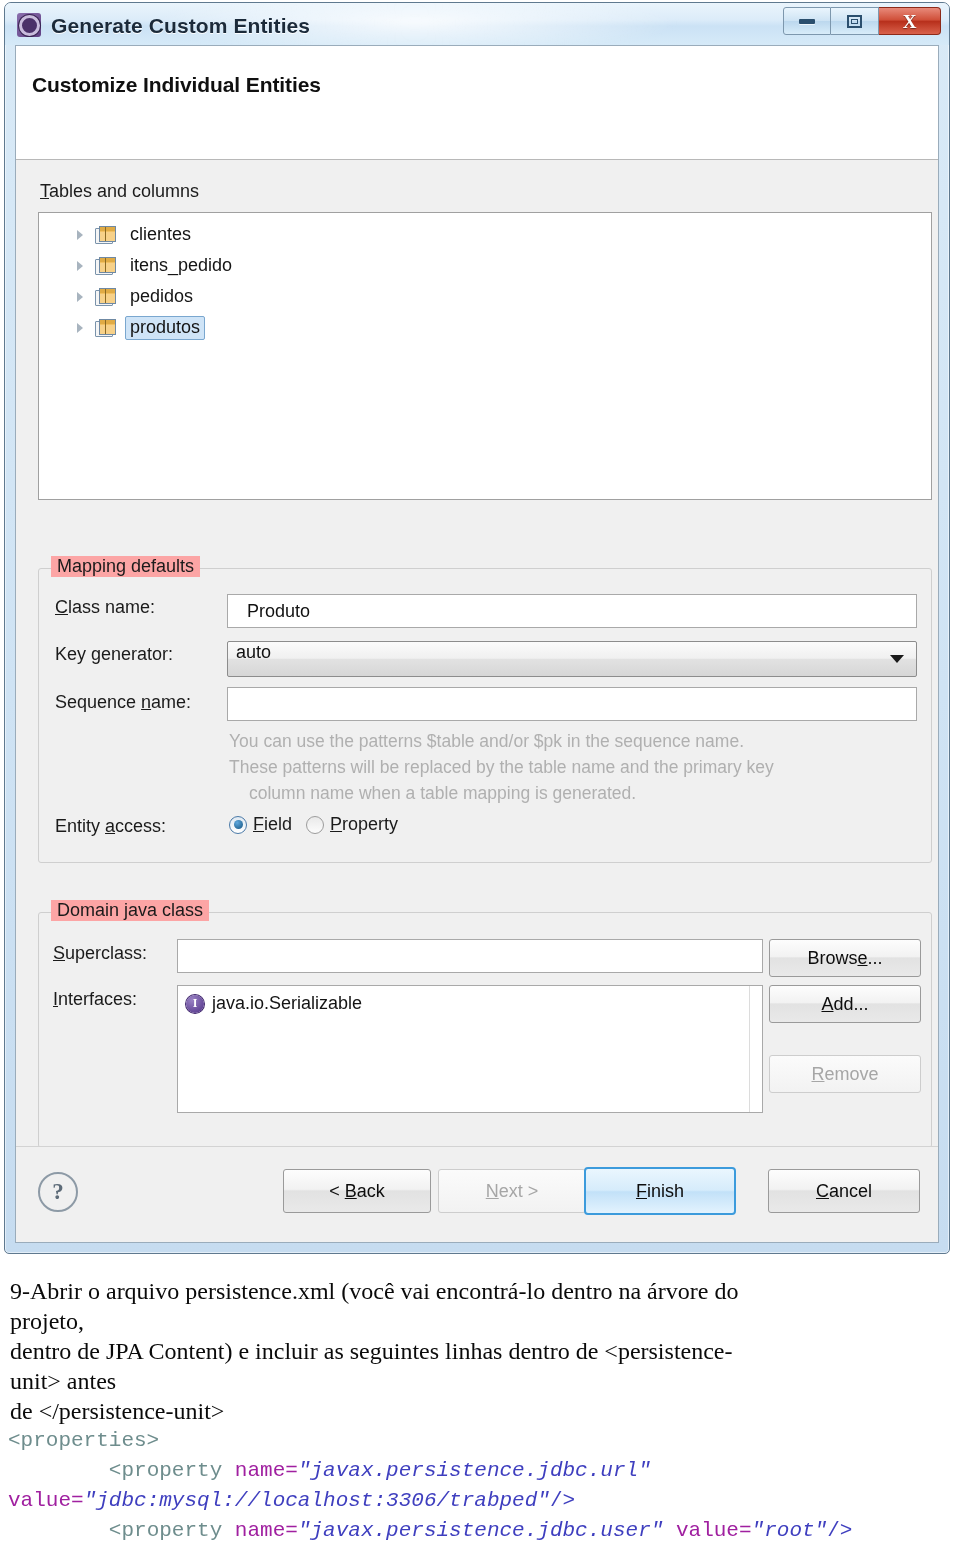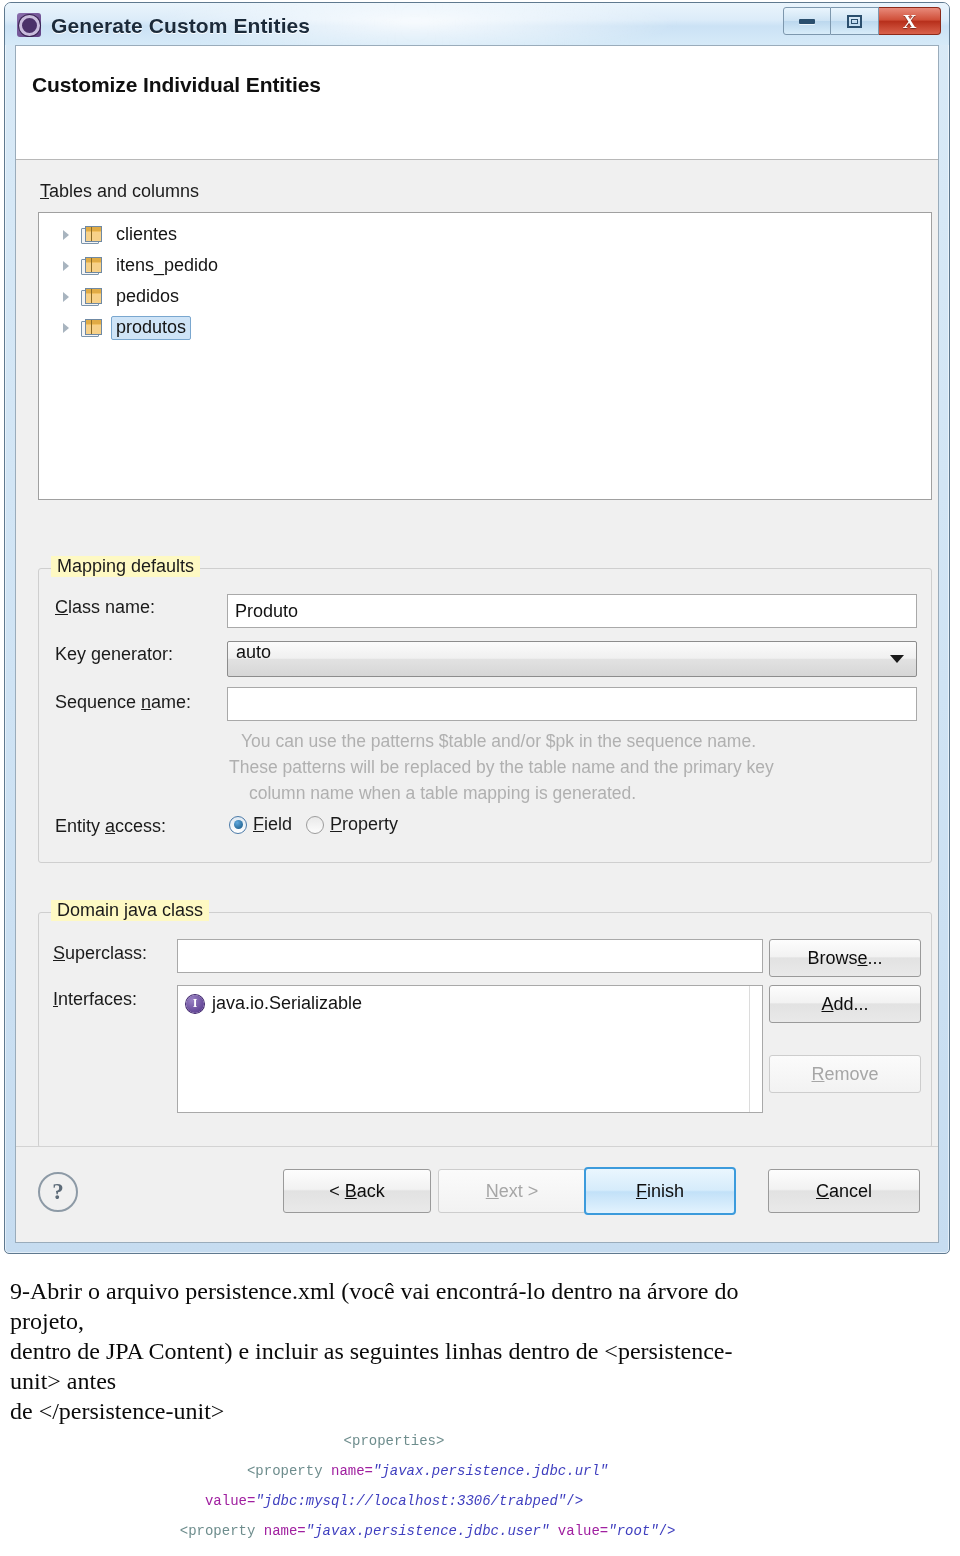--- a/index.html
+++ b/index.html
@@ -89,21 +89,21 @@
   .lbl-tables{
     position:absolute;left:24px;top:21px;font-size:18px;color:#1b1b1b;
   }
   .mn{text-decoration:underline;}
   .tree{
     position:absolute;left:22px;top:52px;width:894px;height:288px;
     background:#ffffff;border:1px solid #a0a0a0;box-sizing:border-box;
     overflow:hidden;
   }
   .trow{
-    position:relative;height:31px;display:flex;align-items:center;padding-left:18px;
+    position:relative;height:31px;display:flex;align-items:center;padding-left:32px;
   }
   .arrow{
     width:18px;height:18px;display:flex;align-items:center;justify-content:center;flex:0 0 auto;
   }
   .arrow i{
     display:block;width:0;height:0;
     border-left:6px solid #a8b4bf;
     border-top:5px solid transparent;border-bottom:5px solid transparent;
   }
   .tbl-icon{
@@ -126,29 +126,29 @@
   .tname.sel{
     background:#cfe4f7;border:1px solid #7aa7cf;padding:0px 4px 1px 4px;
   }
 
   
   .grp{
     position:absolute;border:1px solid #cfcfcf;border-radius:3px;box-sizing:border-box;
     background:transparent;
   }
   .grp > .cap{
-    position:absolute;left:12px;top:-13px;background:#fef9c3;padding:0 6px;
+    position:absolute;left:12px;top:-13px;background:#fca5a5;padding:0 6px;
     font-size:18px;color:#1b1b1b;white-space:nowrap;
   }
   .row{position:absolute;display:flex;align-items:center;}
   .flabel{font-size:18px;color:#1b1b1b;white-space:nowrap;}
 
   .txtbox{
     background:#ffffff;border:1px solid #a9a9a9;box-sizing:border-box;
-    font-size:18px;color:#111;padding:3px 7px;outline:none;
+    font-size:18px;color:#111;padding:3px 19px;outline:none;
     font-family:"Liberation Sans", sans-serif;
   }
   .combo{
     background:linear-gradient(to bottom,#fbfbfb 0%,#f0f0f0 48%,#e2e2e2 50%,#d6d6d6 100%);
     border:1px solid #8c8c8c;box-sizing:border-box;
     font-size:18px;color:#111;position:relative;
     display:flex;padding-left:8px;border-radius:2px;
   }
   .combo .arr{
     position:absolute;right:12px;top:50%;transform:translateY(-50%);
@@ -217,22 +217,22 @@
   .doc{
     position:absolute;left:0;top:1276px;width:780px;
   }
   .para{
     font-family:"Liberation Serif", serif;
     font-size:24px;line-height:30px;color:#0a0a0a;
     padding:0 14px 0 10px;
   }
   .code{
     font-family:"Liberation Mono", monospace;
-    font-size:14px;line-height:30px;
-    padding:0 0 0 8px;white-space:pre;text-align:center;
+    font-size:21px;line-height:30px;
+    padding:0 0 0 8px;white-space:pre;
   }
   .c-tag{color:#6e8d8d;}
   .c-brk{color:#3f3fbf;}
   .c-attr{color:#a020a0;}
   .c-val{color:#3f3fbf;font-style:italic;}
 </style>
 </head>
 <body>
 
 <div class="window">
@@ -323,21 +323,21 @@
         <div class="combo" style="position:absolute;left:188px;top:72px;width:690px;height:36px;">
           <span>auto</span>
           <span class="arr"></span>
         </div>
 
         <div class="row" style="left:16px;top:123px;">
           <span class="flabel"><span>Sequence </span><span class="mn">n</span><span>ame:</span></span>
         </div>
         <input class="txtbox" style="position: absolute; left: 188px; top: 118px; width: 690px; height: 34px;" value="">
 
-        <div class="hint" style="left:202px;top:160px;">You can use the patterns $table and/or $pk in the sequence name.</div>
+        <div class="hint" style="left:190px;top:160px;">You can use the patterns $table and/or $pk in the sequence name.</div>
         <div class="hint" style="left:190px;top:186px;">These patterns will be replaced by the table name and the primary key</div>
         <div class="hint" style="left:190px;top:212px;margin-left:20px;">column name when a table mapping is generated.</div>
 
         <div class="row" style="left:16px;top:247px;">
           <span class="flabel"><span>Entity </span><span class="mn">a</span><span>ccess:</span></span>
         </div>
         <div class="row" style="left:190px;top:245px;">
           <span class="radio">
             <span class="rdot on"></span>
             <span class="rlabel"><span class="mn">F</span><span>ield</span></span>

